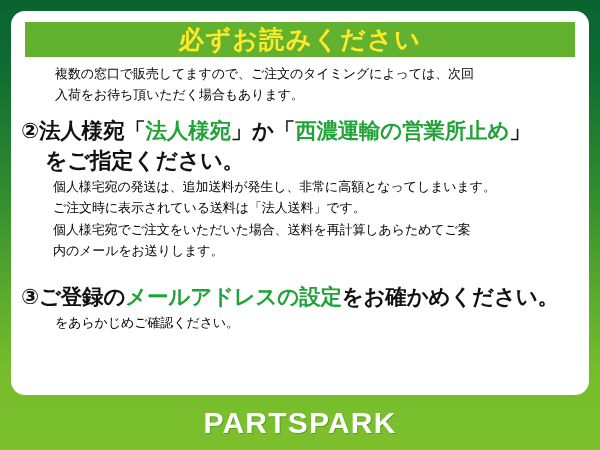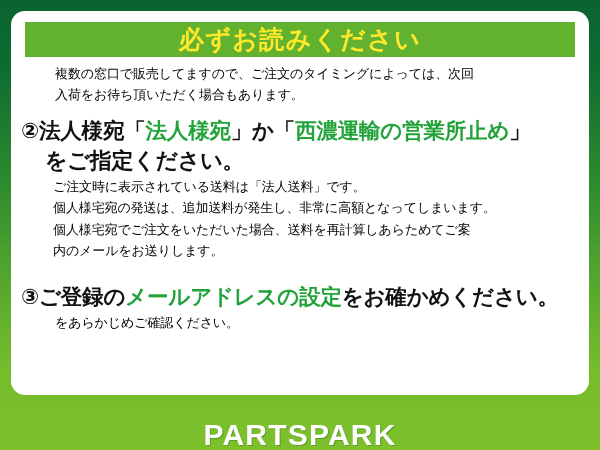--- a/index.html
+++ b/index.html
@@ -122,21 +122,21 @@
   #item3 .item-sub { margin-top: 2px; }
 
   
   .footer {
     position: absolute;
     left: 0;
     top: 396px;
     width: 600px;
     height: 54px;
     display: flex;
-    align-items: flex-end;
+    align-items: center;
     justify-content: center;
   }
   .brand {
     color: #ffffff;
     font-size: 30px;
     font-weight: bold;
     letter-spacing: 1.2px;
     line-height: 1;
     text-shadow: 1px 1px 0 rgba(70,130,20,0.55);
   }
@@ -157,22 +157,22 @@
       <div class="item item1" id="item1">
         <div class="item-sub">複数の窓口で販売してますので、ご注文のタイミングによっては、次回</div>
         <div class="item-sub">入荷をお待ち頂いただく場合もあります。</div>
       </div>
 
       <div class="item item2" id="item2">
         <div class="item-head">
           <span class="num">②</span><span>法人様宛</span><span>「</span><span class="hl">法人様宛</span><span>」</span><span>か</span><span>「</span><span class="hl">西濃運輸の営業所止め</span><span>」</span>
         </div>
         <div class="item-head-cont">をご指定ください。</div>
+        <div class="item-sub">個人様宅宛の発送は、追加送料が発生し、非常に高額となってしまいます。</div>
         <div class="item-sub">ご注文時に表示されている送料は「法人送料」です。</div>
-        <div class="item-sub">個人様宅宛の発送は、追加送料が発生し、非常に高額となってしまいます。</div>
         <div class="item-sub">個人様宅宛でご注文をいただいた場合、送料を再計算しあらためてご案</div>
         <div class="item-sub">内のメールをお送りします。</div>
       </div>
 
       <div class="item item3" id="item3">
         <div class="item-head">
           <span class="num">③</span><span>ご登録の</span><span class="hl">メールアドレスの設定</span><span>をお確かめください。</span>
         </div>
         <div class="item-sub">をあらかじめご確認ください。</div>
       </div>

